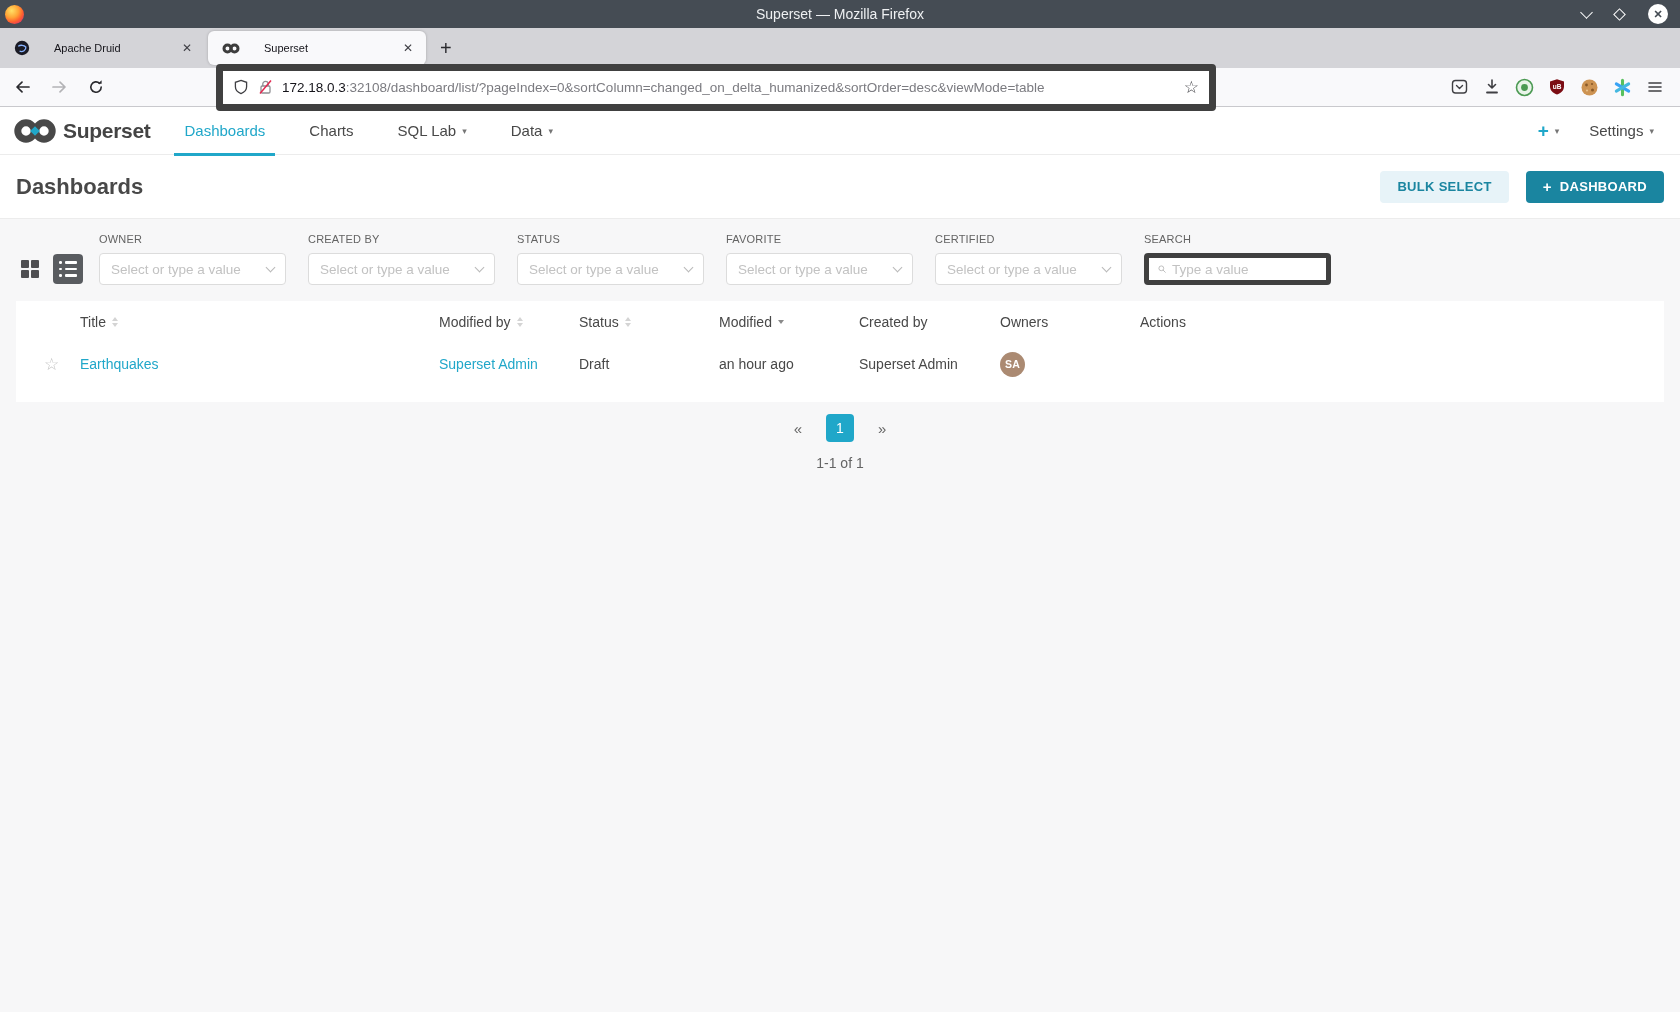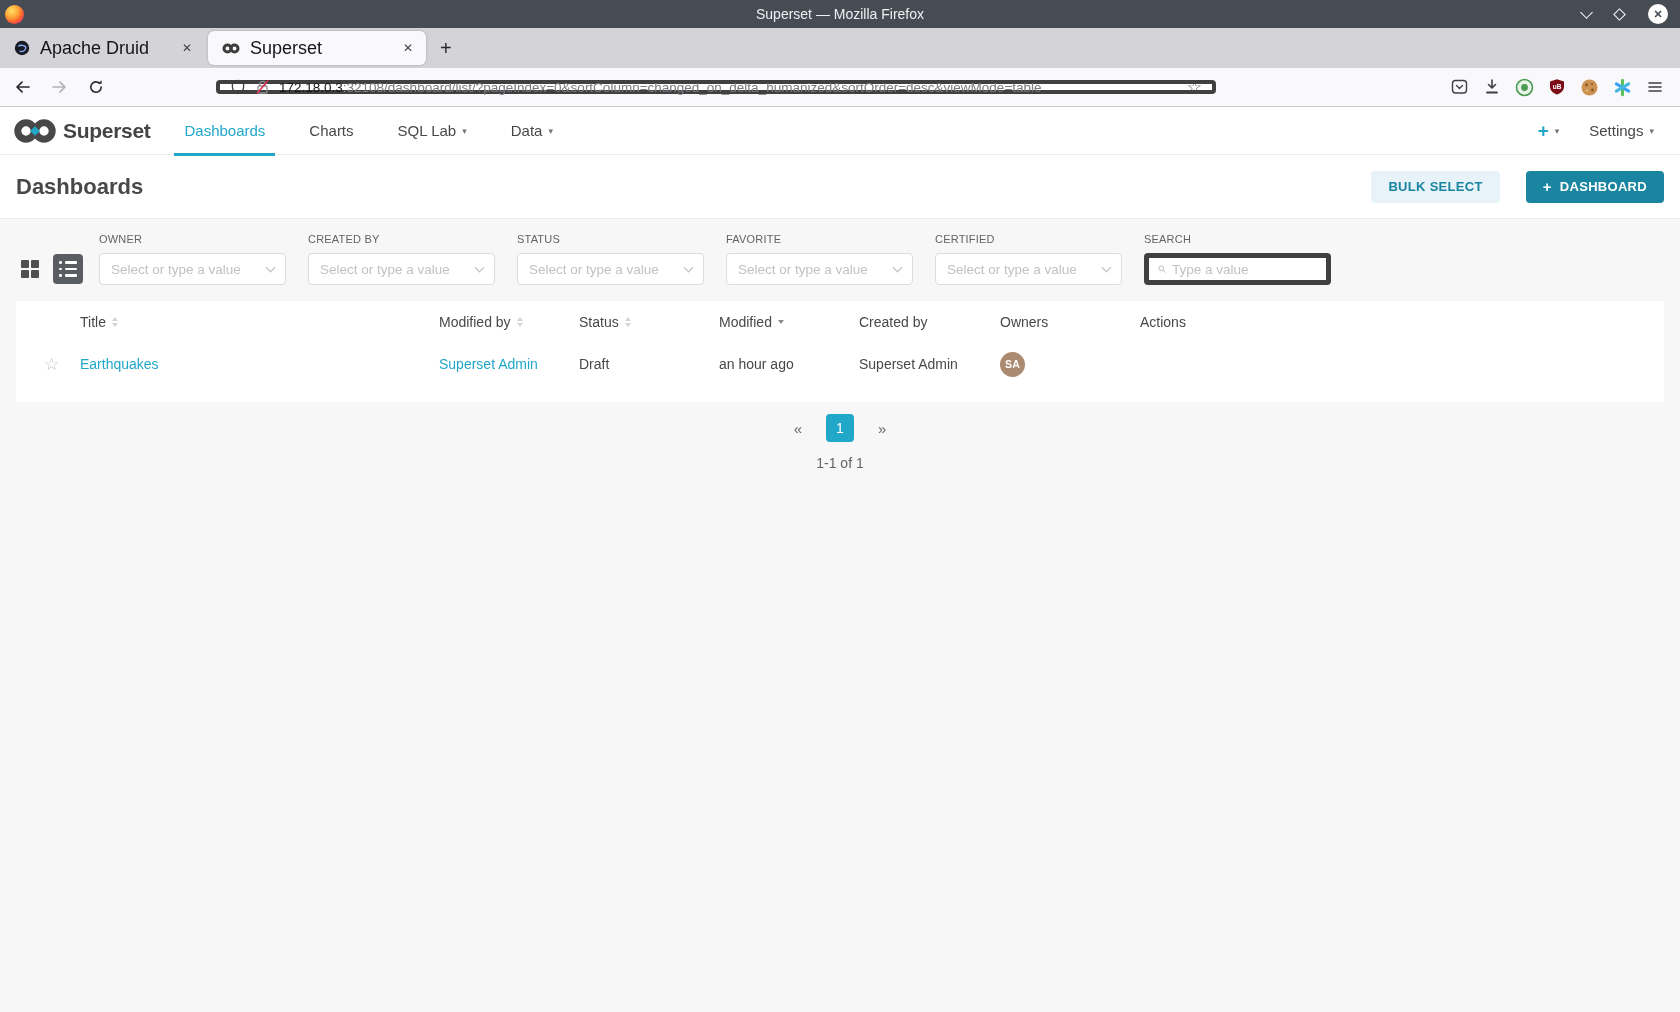--- a/index.html
+++ b/index.html
@@ -14,28 +14,28 @@
   .win-controls{margin-left:auto;display:flex;align-items:center;gap:24px;padding-right:12px;z-index:2}
   .chev-down{width:9px;height:9px;border-right:1.7px solid #fff;border-bottom:1.7px solid #fff;transform:rotate(45deg);margin-top:-4px}
   .diamond{width:9px;height:9px;border:1.6px solid #fff;transform:rotate(45deg)}
   .close-circle{width:20px;height:20px;border-radius:50%;background:#fff;color:#454c54;font-size:11px;display:flex;align-items:center;justify-content:center;font-weight:bold}
 
   
   .tabbar{height:40px;background:#d4d4d8;display:flex;align-items:center}
   .tab{display:flex;align-items:center;height:34px;padding:0 10px 0 14px}
   .tab-inactive{width:205px}
   .tab-active{width:218px;background:#f9f9fb;border-radius:6px;margin:0 0 0 3px;box-shadow:0 0 3px rgba(0,0,0,.22)}
-  .tab-label{font-size:18px;color:#15141a;margin-left:10px;flex:1;white-space:nowrap;overflow:hidden}
+  .tab-label{font-size:11px;color:#15141a;margin-left:24px;flex:1;white-space:nowrap;overflow:hidden}
   .tab-close{color:#3f3f45;font-size:12px;padding:2px 3px}
   .newtab{font-size:20px;color:#2a2a2e;margin-left:14px;line-height:1}
 
   
   .toolbar{height:39px;background:#f9f9fb;border-bottom:1px solid #c9c9cd;display:flex;align-items:center}
   .nav-btns{display:flex;align-items:center;gap:20px;margin-left:14px}
-  .urlbar{width:1000px;height:14px;margin-left:112px;background:#fff;border:4px solid #404040;border-radius:4px;display:flex;align-items:center;padding:0 10px}
+  .urlbar{width:1000px;height:47px;margin-left:112px;background:#fff;border:7px solid #404040;border-radius:4px;display:flex;align-items:center;padding:0 10px}
   .url-text{font-size:13.5px;margin-left:8px;flex:1;white-space:nowrap;overflow:hidden}
   .url-host{color:#15141a}
   .url-rest{color:#7b7b80}
   .toolbar-right{margin-left:auto;display:flex;align-items:center;gap:14px;padding-right:16px}
   .star-glyph{font-size:17px;color:#47474c;line-height:1}
 
   
   .sp-navbar{height:48px;background:#fff;display:flex;align-items:center;border-bottom:1px solid #ececec}
   .sp-logo{margin-left:12px;display:flex;align-items:center}
   .sp-brand{font-size:21px;font-weight:bold;color:#444;margin-left:5px;letter-spacing:-.3px}
@@ -45,21 +45,21 @@
   .sp-nav-item.active::after{content:"";position:absolute;left:12px;right:12px;bottom:-1px;height:3px;background:#20a7c9}
   .caret{font-size:9px;color:#484848;opacity:.75;margin-left:6px}
   .sp-nav-right{margin-left:auto;display:flex;align-items:center;gap:30px;padding-right:26px}
   .plus-menu{display:flex;align-items:center;cursor:pointer}
   .plus-glyph{color:#20a7c9;font-size:19px;font-weight:bold;line-height:1}
   .settings-menu{display:flex;align-items:center;font-size:15px;color:#484848;cursor:pointer}
 
   
   .page-header{height:64px;background:#fff;display:flex;align-items:center;padding:0 16px;border-bottom:1px solid #ececec}
   .page-title{font-size:22px;font-weight:bold;color:#484848}
-  .header-btns{margin-left:auto;display:flex;gap:26px}
+  .header-btns{margin-left:auto;display:flex;gap:17px}
   .btn{height:32px;border-radius:4px;border:none;font-family:inherit;font-size:13px;font-weight:bold;letter-spacing:.3px;display:flex;align-items:center;padding:0 17px;cursor:pointer}
   .btn-bulk{background:#e7f3f8;color:#1a85a0}
   .btn-primary{background:#1a85a0;color:#fff;gap:8px}
   .btn-plus{font-size:15px;font-weight:bold;line-height:1}
 
   
   .content{background:#f7f7f8;height:793px}
   .filterbar{display:flex;align-items:flex-end;padding:14px 0 16px 16px}
   .view-toggles{display:flex;align-items:center;gap:9px;margin-right:16px;height:32px}
   .toggle-card{width:28px;height:28px;display:grid;place-items:center;cursor:pointer}

